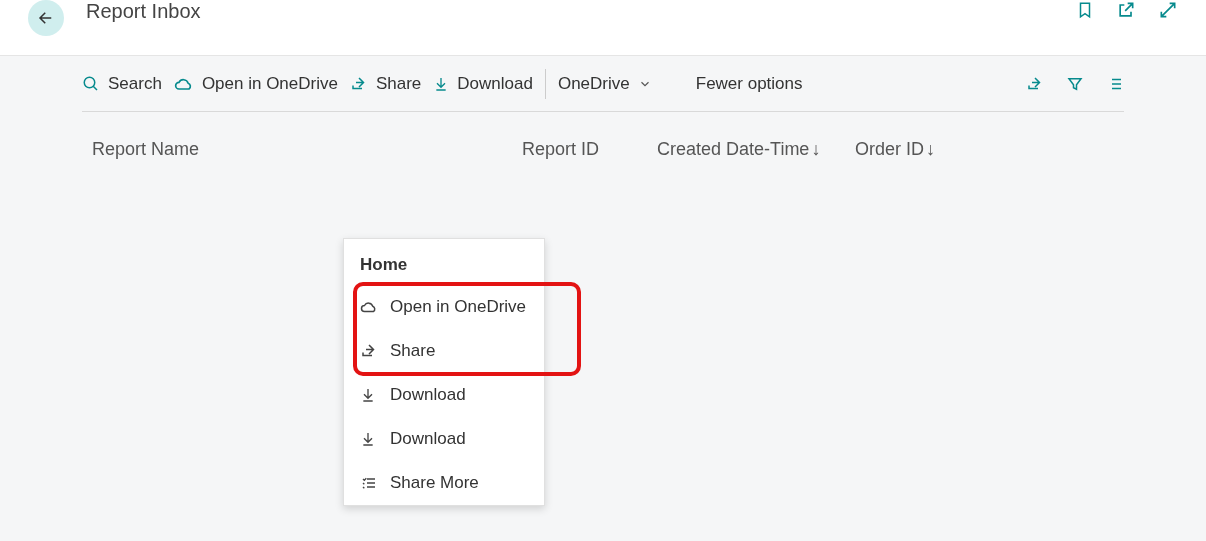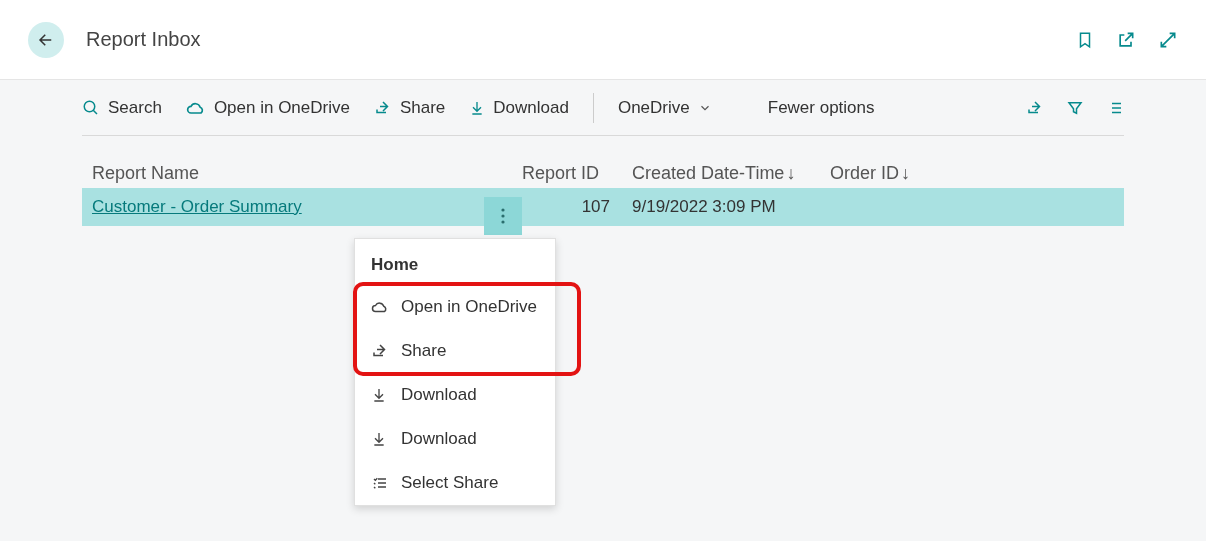--- a/index.html
+++ b/index.html
@@ -1,74 +1,74 @@
 <!DOCTYPE html>
 <html><head>
   <meta charset="utf-8">
   <style>
     * { box-sizing: border-box; margin: 0; padding: 0; font-family: "Segoe UI", -apple-system, sans-serif; }
     body { background: #f5f6f7; width: 1206px; height: 541px; position: relative; overflow: hidden; }
 
     .header {
       background: #fff;
-      height: 80px;
+      height: 56px;
       display: flex;
-      align-items: center;
+      align-items: flex-start;
       padding: 0 28px;
       border-bottom: 1px solid #e5e5e5;
     }
     .back-btn {
       width: 36px; height: 36px; border-radius: 50%;
       background: #d0eeee; display: flex; align-items: center; justify-content: center;
       cursor: pointer; margin-right: 22px;
     }
     .page-title { font-size: 20px; color: #444; font-weight: 400; flex: 1; }
     .header-actions { display: flex; gap: 22px; color: #068a8d; }
     .header-actions span { cursor: pointer; display: flex; align-items: center; }
 
     .content { padding: 0 82px 0 82px; }
 
     .toolbar {
       display: flex; align-items: center; height: 56px;
       border-bottom: 1px solid #d9d9d9; font-size: 17px; color: #333;
-      gap: 24px;
+      gap: 12px;
     }
     .toolbar-item { display: flex; align-items: center; gap: 8px; cursor: pointer; }
     .toolbar-item .icon { color: #068a8d; display:flex; align-items:center; }
     .toolbar-sep { width: 1px; height: 30px; background: #ccc; }
     .toolbar-spacer { flex: 1; }
     .toolbar-right { display: flex; gap: 22px; color: #068a8d; }
     .toolbar-right span { cursor: pointer; display:flex; align-items:center; }
 
     .table-head {
       display: flex; align-items: center; height: 52px; font-size: 18px; color: #555;
       padding-top: 22px;
     }
     .col-name { width: 440px; padding-left: 10px; }
     .col-id { width: 88px; text-align: left; }
-    .col-date { width: 198px; padding-left: 22px; }
+    .col-date { width: 198px; padding-left: 22px; margin-left: 25px; }
     .col-user { width: 120px; padding-left: 22px; }
     .sort-arrow { display:inline-block; margin-left:2px; }
 
     .table-row {
       display: flex; align-items: center; height: 38px;
       background: #a9e1e1; font-size: 17px; color: #0b6a6c;
     }
     .row-name { width: 440px; padding-left: 10px; display:flex; align-items:center; position:relative; }
     .row-name a { color: #067a7c; text-decoration: underline; cursor: pointer; }
     .more-btn {
       position:absolute; right:0; top:0; width:38px; height:38px; background:#8cd7d7;
       display:flex; align-items:center; justify-content:center; cursor:pointer; color:#2a6e6e;
     }
     .row-id { width: 88px; text-align: right; color:#333; }
     .row-date { width: 198px; padding-left: 22px; color:#333; }
     .row-user { width: 120px; padding-left: 22px; color:#333; }
 
     .context-menu {
-      position: absolute; left: 354px; top: 238px; width: 202px;
+      position: absolute; left: 343px; top: 238px; width: 202px;
       background: #fff; box-shadow: 0 3px 8px rgba(0,0,0,.15);
       border: 1px solid #e0e0e0; font-size: 17px;
     }
     .menu-title { font-weight:600; padding: 16px 16px 10px 16px; color:#333; }
     .menu-item {
       display:flex; align-items:center; gap:12px; padding: 12px 16px; cursor:pointer; color:#333;
     }
     .menu-item .mi-icon { color:#444; width:18px; display:flex; align-items:center; }
 
     .highlight-box {
@@ -174,35 +174,20 @@
     </div>
   </div>
 
   <div class="table-head">
     <div class="col-name"><span>Report Name</span></div>
     <div class="col-id"><span>Report ID</span></div>
     <div class="col-date"><span>Created Date-Time</span><span class="sort-arrow">↓</span></div>
     <div class="col-user"><span>Order ID</span><span class="sort-arrow">↓</span></div>
   </div>
 
-  <div class="table-row">
-    <div class="row-name">
-      <a>Customer - Order Summary</a>
-      <div class="more-btn">
-        <svg width="4" height="16" viewBox="0 0 4 16" fill="#2a6e6e">
-            <circle cx="2" cy="2" r="1.6"></circle>
-            <circle cx="2" cy="8" r="1.6"></circle>
-            <circle cx="2" cy="14" r="1.6"></circle>
-          </svg>
-      </div>
-    </div>
-    <div class="row-id">107</div>
-    <div class="row-date">9/19/2022 3:09 PM</div>
-    <div class="row-user"></div>
-  </div>
 </div>
 
 <div class="context-menu">
   <div class="menu-title">Home</div>
   <div class="menu-item">
     <span class="mi-icon">
         <svg width="20" height="14" viewBox="0 0 24 16" fill="none" stroke="#444" stroke-width="2">
           <path d="M6 14a4 4 0 010-8 6 6 0 0111 1 4 4 0 011 7H6z"></path>
         </svg>
       </span>
@@ -231,17 +216,17 @@
         </svg>
       </span>
     <span>Download</span>
   </div>
   <div class="menu-item">
     <span class="mi-icon">
         <svg width="18" height="16" viewBox="0 0 24 24" fill="none" stroke="#444" stroke-width="2">
           <path d="M9 6h12M9 12h12M9 18h12M3 6l2 2 3-3M3 12l2 2M3 18l2 2"></path>
         </svg>
       </span>
-    <span>Select Share</span>
+    <span>Share More</span>
   </div>
 </div>
 
 <div class="highlight-box"></div>
 
 </body></html>

